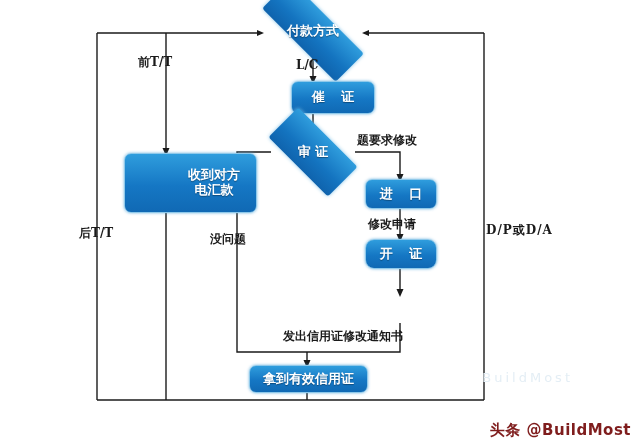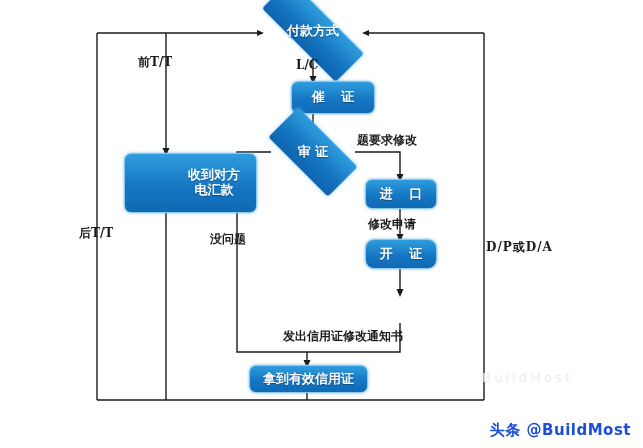--- a/index.html
+++ b/index.html
@@ -64,21 +64,21 @@
     z-index:4;
     background:transparent;
   }
   .label.two{line-height:1.12;white-space:normal;text-align:left;}
   .label.serif{font-family:"DejaVu Serif","Liberation Serif",serif;}
 
   
   .watermark{
     position:absolute;
     right:12px;bottom:8px;
-    color:#1d4ed8;
+    color:#7f1d1d;
     font-size:15px;
     font-weight:700;
     letter-spacing:.5px;
     z-index:6;
   }
   .wm-faint{
     position:absolute;
     right:70px;top:370px;
     color:#e4eef5;
     font-size:13px;
@@ -167,21 +167,21 @@
   <div class="node box" style="left:249px;top:365px;width:117px;height:26px;">
     <span class="t">拿到有效信用证</span>
   </div>
 
   <div class="label serif" style="left:138px;top:54px;">前T/T</div>
 
   <div class="label serif" style="left:79px;top:225px;">后T/T</div>
 
   <div class="label serif" style="left:296px;top:58px;">L/C</div>
 
-  <div class="label serif" style="left:486px;top:222px;letter-spacing:1px;margin-top:17px;">D/P或D/A</div>
+  <div class="label serif" style="left:486px;top:222px;letter-spacing:1px;">D/P或D/A</div>
 
   <div class="label" style="left:210px;top:231px;">没问题</div>
 
   <div class="label two" style="left:357px;top:134px;width:90px;">
     <div>题要求修改</div>
   </div>
 
   <div class="label" style="left:368px;top:216px;">修改申请</div>
 
   <div class="label" style="left:283px;top:328px;">发出信用证修改通知书</div>

